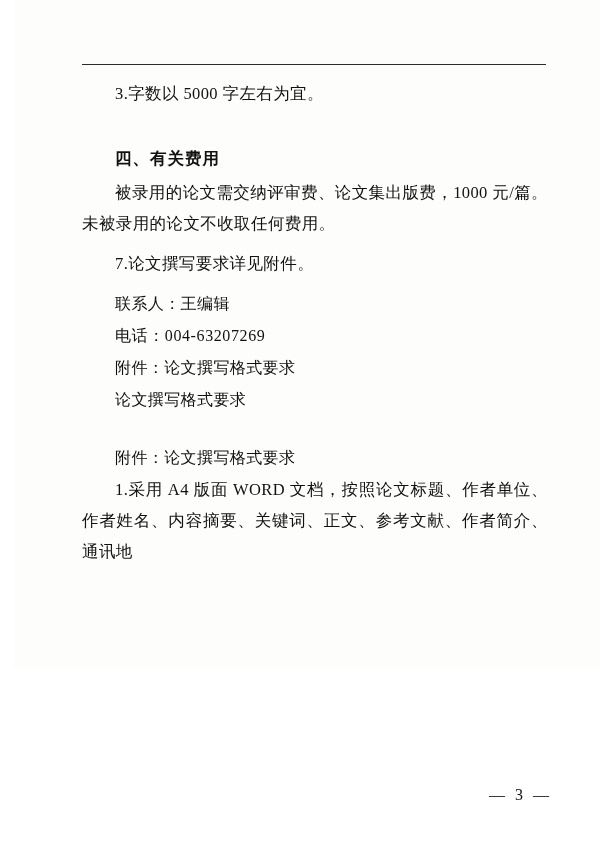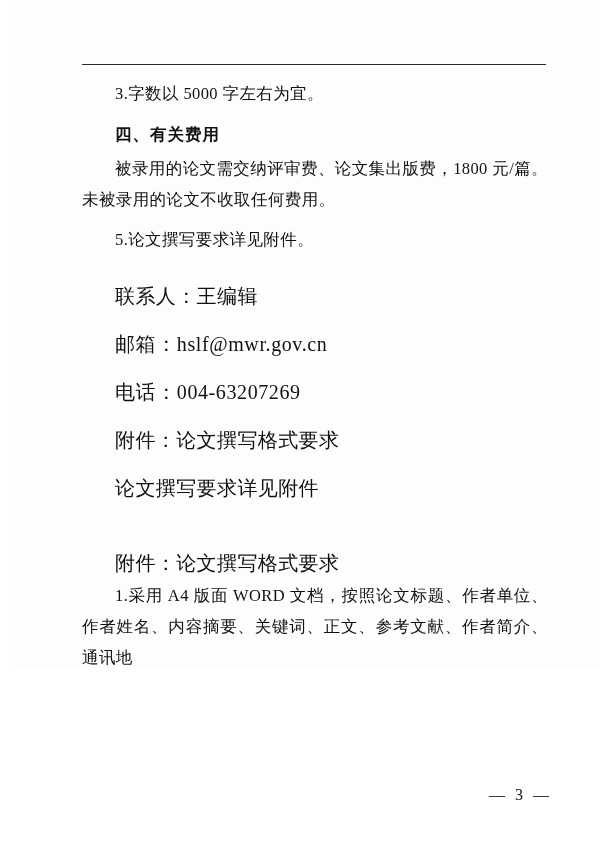--- a/index.html
+++ b/index.html
@@ -48,26 +48,26 @@
   }
   .indent {
     text-indent: 33px;
   }
   .heading {
     text-indent: 33px;
     font-weight: bold;
     font-size: 16.5px;
     line-height: 34px;
     letter-spacing: 1px;
+    margin-top: 24px;
   }
   .contact-line {
     text-indent: 33px;
-    font-size: 20px;
+    font-size: 16px;
     line-height: 31px;
-    margin-top: 17px;
   }
   .mono {
     font-family: "Liberation Serif", "DejaVu Serif", serif;
     letter-spacing: 0.6px;
   }
   .gap-small { height: 8px; }
   .gap-large { height: 26px; }
   .footer {
     position: absolute;
     right: 62px;
@@ -85,34 +85,33 @@
   <div class="rule-top"></div>
 
   <div class="content">
 
     <p class="indent">3.字数以 5000 字左右为宜。</p>
 
 
     <div class="gap-small"></div>
     <p class="heading">四、有关费用</p>
 
-    <p class="indent">被录用的论文需交纳评审费、论文集出版费，1800 元/篇。未被录用的论文不收取任何费用。</p>
+    <p class="indent">被录用的论文需交纳评审费、论文集出版费，1000 元/篇。未被录用的论文不收取任何费用。</p>
 
     <div class="gap-small"></div>
 
-    <p class="indent">5.论文撰写要求详见附件。</p>
+    <p class="indent">7.论文撰写要求详见附件。</p>
 
 
     <div class="gap-small"></div>
 
     <p class="contact-line">联系人：王编辑</p>
-    <p class="contact-line mono">邮箱：hslf@mwr.gov.cn</p>
     <p class="contact-line mono">电话：004-63207269</p>
     <p class="contact-line">附件：论文撰写格式要求</p>
-    <p class="contact-line">论文撰写要求详见附件</p>
+    <p class="contact-line">论文撰写格式要求</p>
 
     <div class="gap-large"></div>
 
     <p class="contact-line">附件：论文撰写格式要求</p>
 
     <p class="indent">1.采用 A4 版面 WORD 文档，按照论文标题、作者单位、作者姓名、内容摘要、关键词、正文、参考文献、作者简介、通讯地</p>
 
   </div>
 
   <div class="footer">— 3 —</div>

